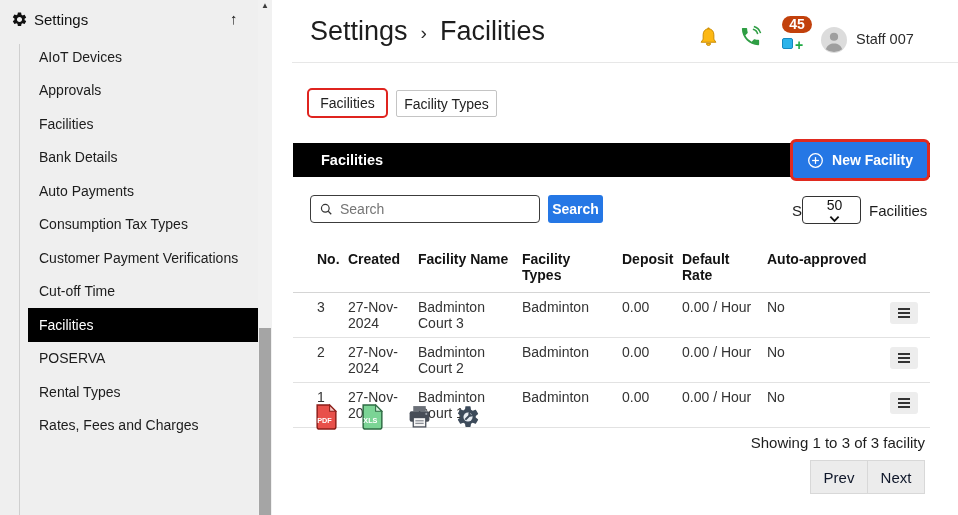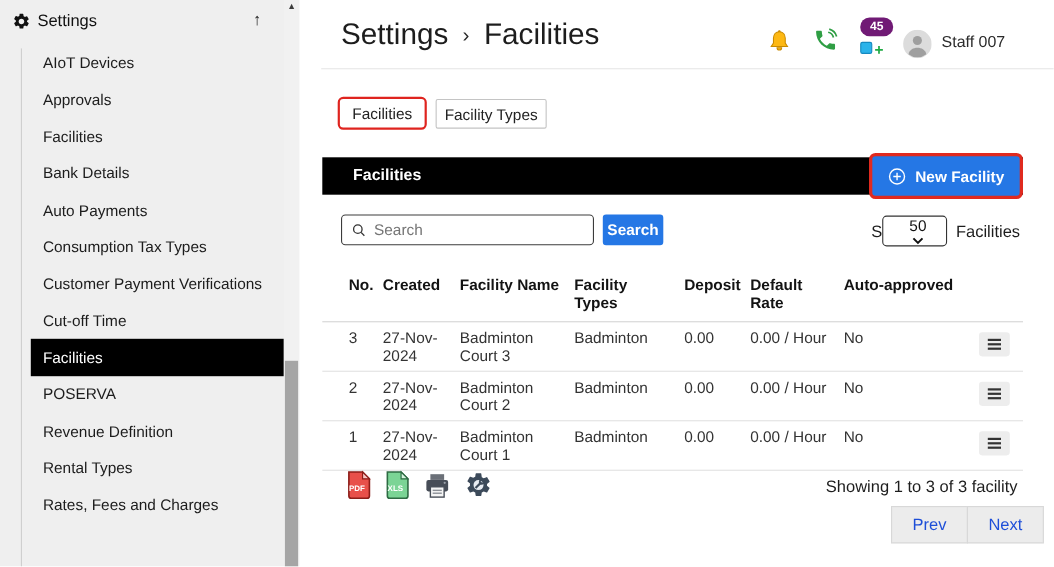--- a/index.html
+++ b/index.html
@@ -26,22 +26,22 @@
   
   .breadcrumb { position:absolute; left:310px; top:16px; display:flex; align-items:center; gap:13px;
                 font-size:27px; color:#1d1d1d; }
   .crumb { cursor:pointer; }
   .crumb-sep { font-size:19px; color:#2a2a2a; padding-top:3px; }
   .hdr-divider { position:absolute; left:292px; top:62px; width:666px; height:1px; background:#e7e7e7; }
 
   .bell { position:absolute; left:697px; top:25px; width:23px; height:23px; cursor:pointer; }
   .phone { position:absolute; left:739px; top:25px; width:23px; height:23px; cursor:pointer; }
   .plusbadge { position:absolute; left:779px; top:16px; width:38px; height:34px; cursor:pointer; }
-  .pb-badge { position:absolute; left:3px; top:0; min-width:30px; height:17px; background:#701a75;
-              border-radius:9px; color:#fff; font-size:11px; font-weight:bold; text-align:center;
+  .pb-badge { position:absolute; left:3px; top:0; min-width:30px; height:17px; background:#c2410c;
+              border-radius:9px; color:#fff; font-size:14px; font-weight:bold; text-align:center;
               line-height:17px; padding:0 3px; }
   .pb-box { position:absolute; left:3px; bottom:1px; width:11px; height:11px; background:#2bb3ea;
             border:1px solid #1589c0; border-radius:2px; }
   .pb-plus { position:absolute; left:16px; bottom:-3px; color:#1faa44; font-size:14px; font-weight:bold; }
   .avatar { position:absolute; left:821px; top:27px; width:26px; height:26px; cursor:pointer; }
   .username { position:absolute; left:856px; top:31px; font-size:14.5px; color:#2b2b2b; cursor:pointer; }
 
   
   .tab { position:absolute; display:flex; align-items:center; justify-content:center;
          background:#fff; font-size:14px; color:#222; cursor:pointer; }
@@ -82,25 +82,25 @@
            border-bottom:1px solid #d5d5d5; }
   .tbody-row { font-size:14px; color:#333; padding-top:7px; padding-bottom:6px;
                border-bottom:1px solid #e2e2e2; line-height:15.5px; min-height:43px; }
   .cell { padding-right:10px; }
   .menu-btn { width:28px; height:22px; background:#ededed; border:none; border-radius:3px; cursor:pointer;
               display:flex; flex-direction:column; justify-content:center; align-items:center; gap:2.5px;
               margin-top:2px; }
   .menu-btn span { display:block; width:12px; height:1.6px; background:#333; }
 
   
-  .exports { position:absolute; left:315px; top:427px; display:flex; gap:12px; align-items:flex-end; }
+  .exports { position:absolute; left:315px; top:403px; display:flex; gap:23px; align-items:center; }
   .exp-icon { cursor:pointer; }
   .summary { position:absolute; right:33px; top:434px; font-size:15px; color:#1d1d1d; }
   .pager { position:absolute; left:810px; top:460px; display:flex; }
-  .pg-btn { width:70px; height:34px; background:#ececec; border:1px solid #d8d8d8; color:#1d4ed8;
+  .pg-btn { width:58px; height:34px; background:#ececec; border:1px solid #d8d8d8; color:#0f172a;
             font-size:15px; cursor:pointer; font-family:"Liberation Sans", sans-serif; }
   .pg-btn + .pg-btn { margin-left:-1px; }
 </style>
 </head>
 <body>
 
 <div class="screen">
 
   <div class="sidebar">
     <div class="side-head">
@@ -115,21 +115,20 @@
       <div class="side-item">AIoT Devices</div>
       <div class="side-item">Approvals</div>
       <div class="side-item">Facilities</div>
       <div class="side-item">Bank Details</div>
       <div class="side-item">Auto Payments</div>
       <div class="side-item">Consumption Tax Types</div>
       <div class="side-item">Customer Payment Verifications</div>
       <div class="side-item">Cut-off Time</div>
       <div class="side-item active">Facilities</div>
       <div class="side-item">POSERVA</div>
-      <div class="side-item">Revenue Definition</div>
       <div class="side-item">Rental Types</div>
       <div class="side-item">Rates, Fees and Charges</div>
     </div>
     <div class="scrollbar">
       <div class="scroll-up">▲</div>
       <div class="scroll-thumb"></div>
     </div>
   </div>
 
   <div class="breadcrumb">

